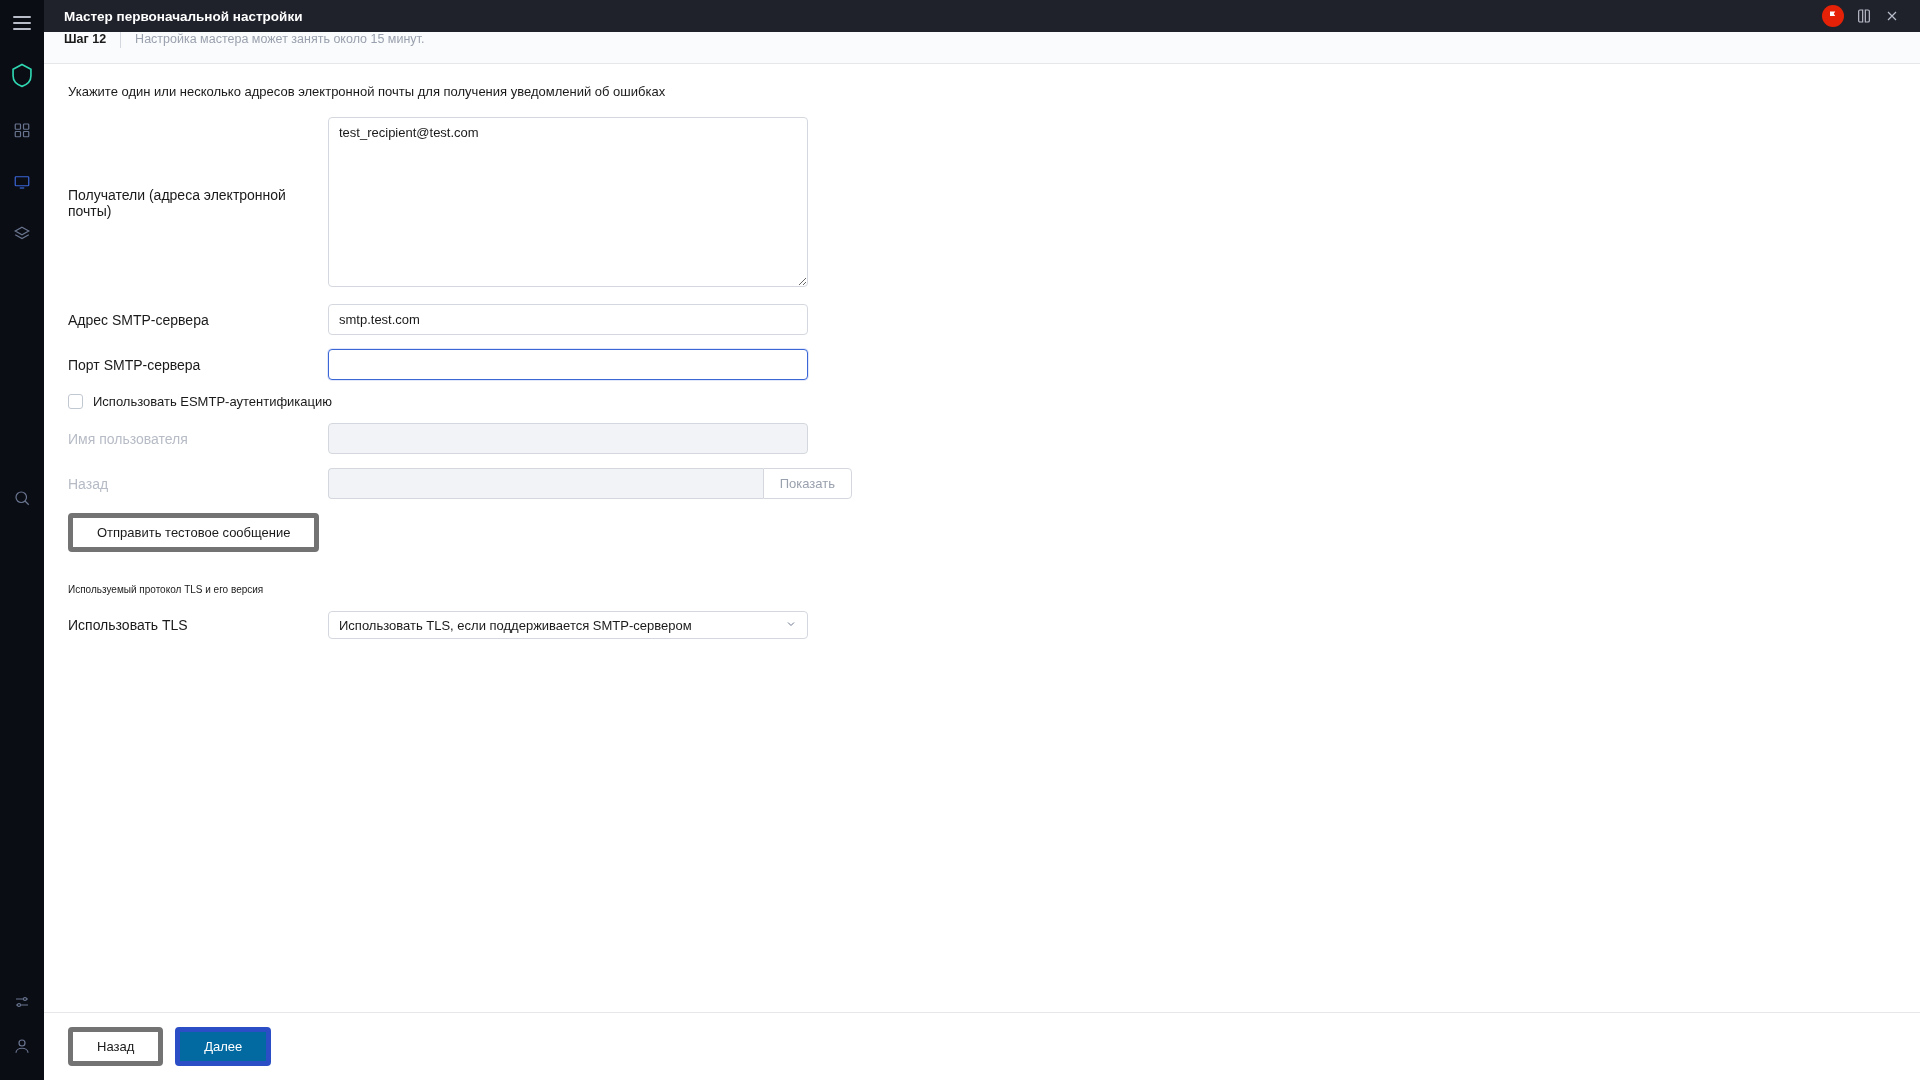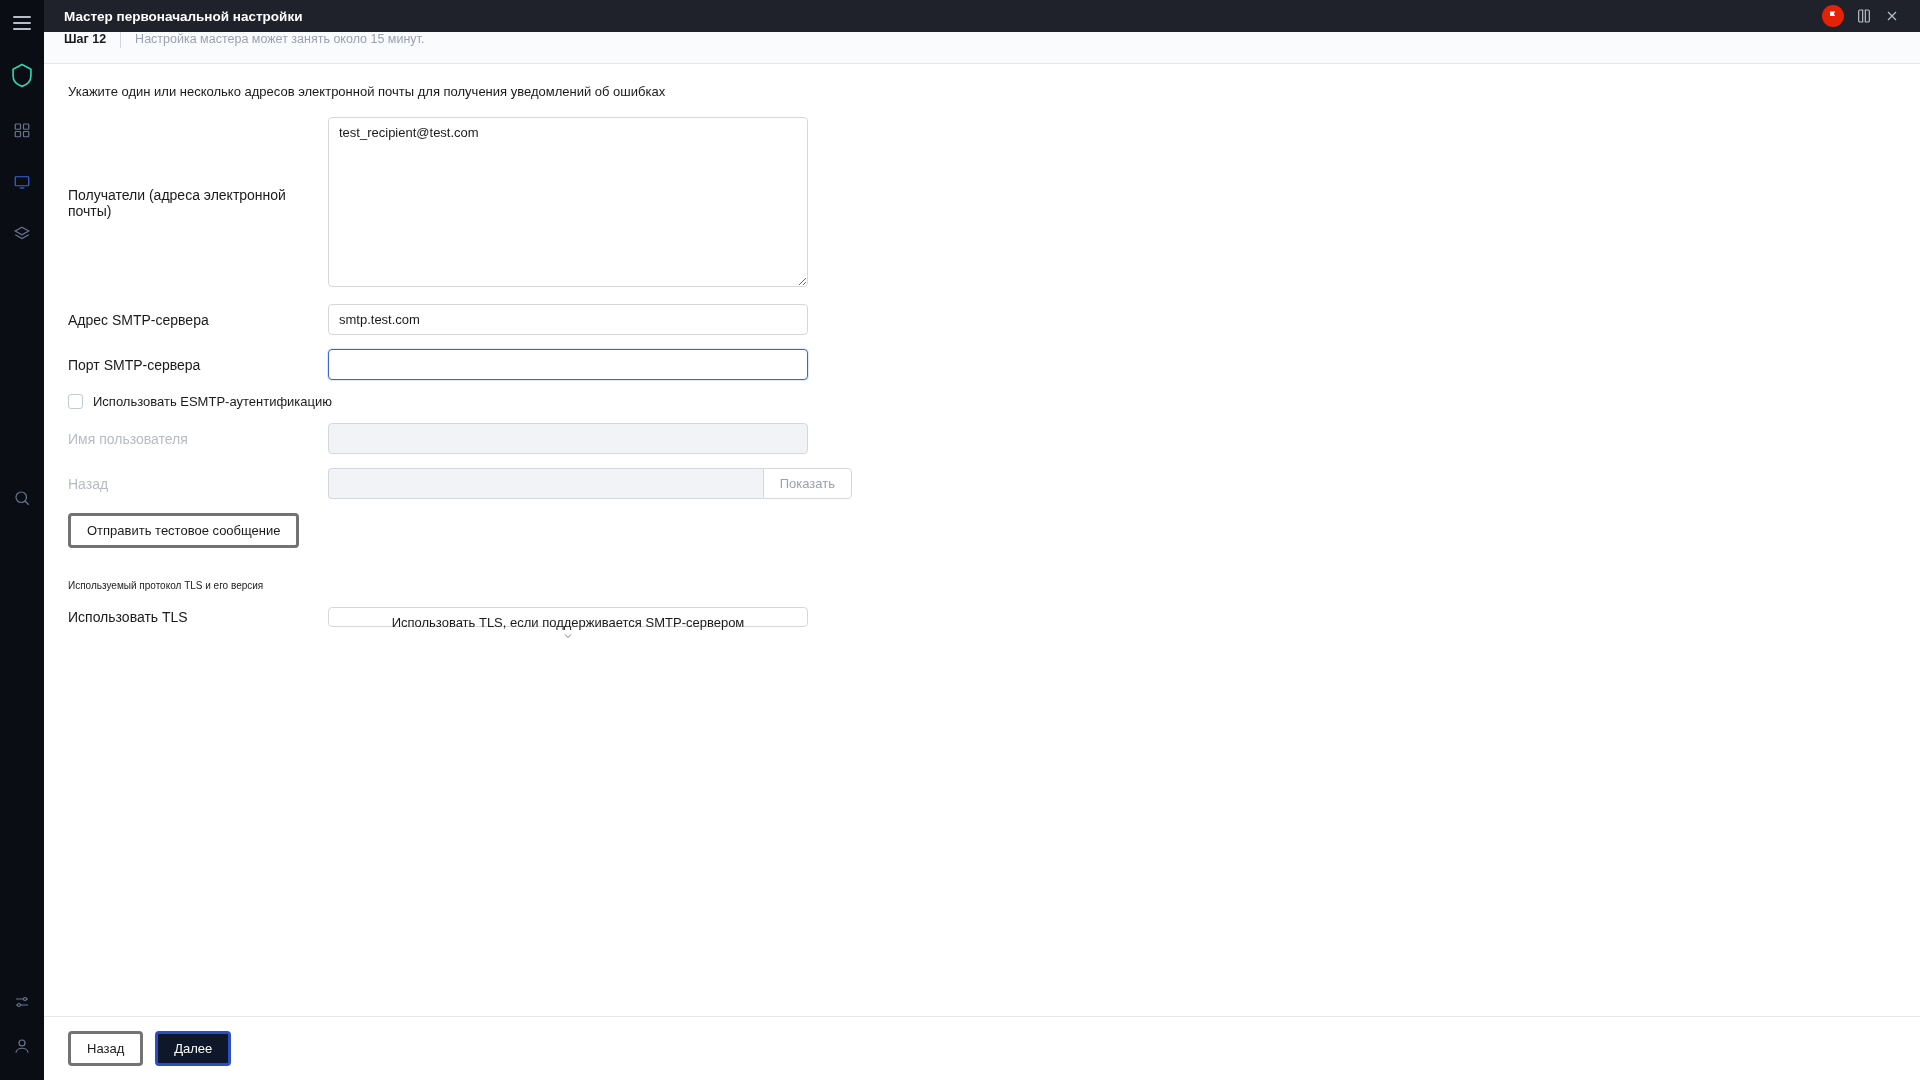--- a/index.html
+++ b/index.html
@@ -51,26 +51,26 @@
   input.input.focused { border:1.5px solid #3a66d6; box-shadow:0 0 0 1px rgba(58,102,214,0.15);}
   input.input[disabled] { background:#f1f3f6; color:#9aa1ae; }
   
   .checkbox-row { display:flex; align-items:center; gap:10px; margin:4px 0 14px 0;}
   .chk { width:15px; height:15px; border:1px solid #c2c8d1; border-radius:3px; background:#fff; display:inline-block;}
   
   .pw-wrap { display:flex; width:524px;}
   .pw-wrap input { flex:1; border-top-right-radius:0; border-bottom-right-radius:0; border-right:none;}
   .pw-wrap .show-btn { border:1px solid #d4d8de; border-left:1px solid #d4d8de; border-top-right-radius:4px; border-bottom-right-radius:4px; padding:0 16px; background:#fff; font-size:13px; color:#9aa1ae; display:flex; align-items:center; cursor:default;}
   
-  .btn { display:inline-flex; align-items:center; justify-content:center; border:3px solid #737373; border-radius:4px; padding:7px 16px; font-size:13px; background:#fff; cursor:pointer; color:#1a1a1a;}
-  .btn.primary { background:#0f172a; border-color:#2b4ec7; color:#fff;}
+  .btn { display:inline-flex; align-items:center; justify-content:center; border:5px solid #737373; border-radius:4px; padding:7px 24px; font-size:13px; background:#fff; cursor:pointer; color:#1a1a1a;}
+  .btn.primary { background:#0369a1; border-color:#2b4ec7; color:#fff;}
   
   .section-title { font-size:10px; font-weight:400; color:#1a1a1a; margin:32px 0 16px 0;}
   
-  .select { display:flex; align-items:center; justify-content:space-between; cursor:pointer; height:20px;flex-direction:column;}
+  .select { display:flex; align-items:center; justify-content:space-between; cursor:pointer; height:28px;}
   .select .chev { color:#6a7690; }
   .select .chev svg{ width:12px; height:12px; stroke:currentColor; fill:none; stroke-width:2;}
   
   .footer { border-top:1px solid #e5e7eb; padding:14px 24px; display:flex; gap:12px; background:#fff;}
 </style>
 </head>
 <body>
 
 <div class="app">
 

